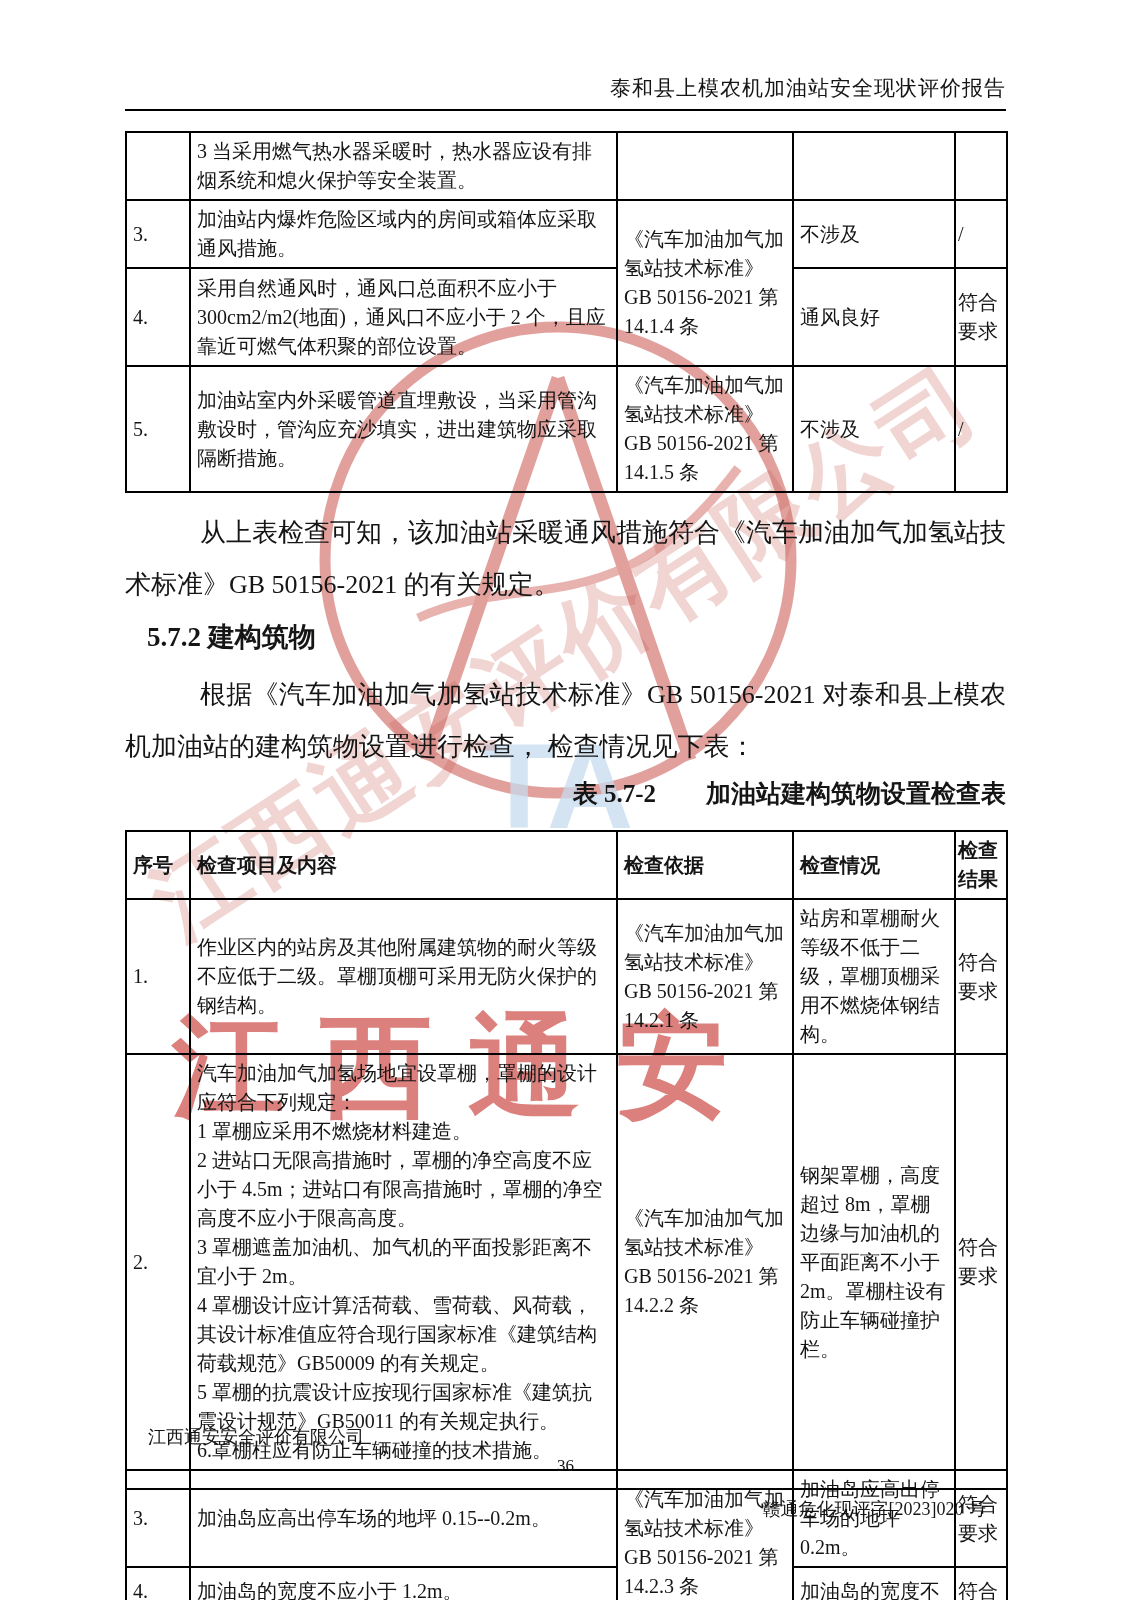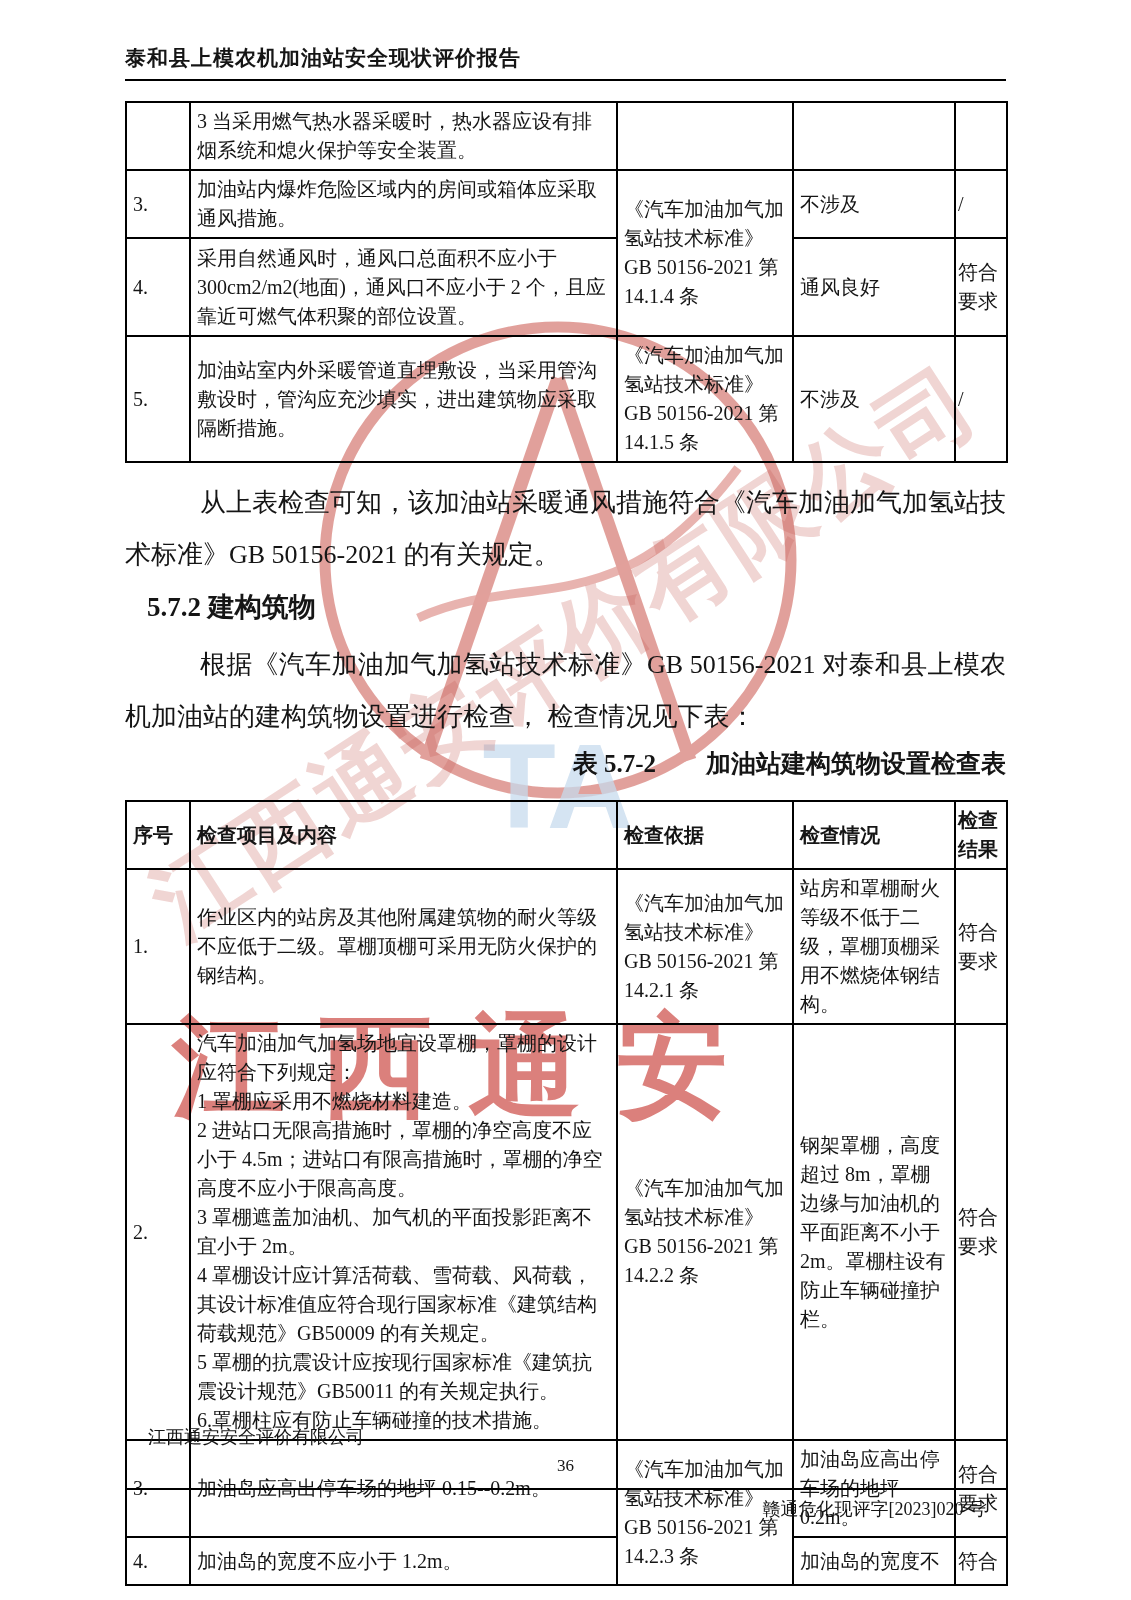--- a/index.html
+++ b/index.html
@@ -9,21 +9,21 @@
     width: 1131px; height: 1600px;
     margin: 0 auto;
     background: #ffffff;
     font-family: "Liberation Serif", "DejaVu Serif", serif;
     color: #151515;
     overflow: hidden;
   }
   .content { position: absolute; left: 125px; top: 0; width: 881px; z-index: 1; }
 
   
-  .doc-header { padding-top: 44px; text-align: left; font-size: 21px; font-weight: bold; letter-spacing: 1px; }
+  .doc-header { padding-top: 74px; text-align: right; font-size: 21px; font-weight: normal; letter-spacing: 1px; }
   .header-rule { border-bottom: 2.5px solid #000; margin-top: 7px; }
 
   
   .tbl { width: 100%; border-collapse: collapse; table-layout: fixed; margin-top: 20px; }
   .tbl td, .tbl th {
     border: 2px solid #000;
     text-align: left; vertical-align: middle;
     font-size: 20px; line-height: 1.45;
     padding: 4px 6px;
     overflow: hidden;

